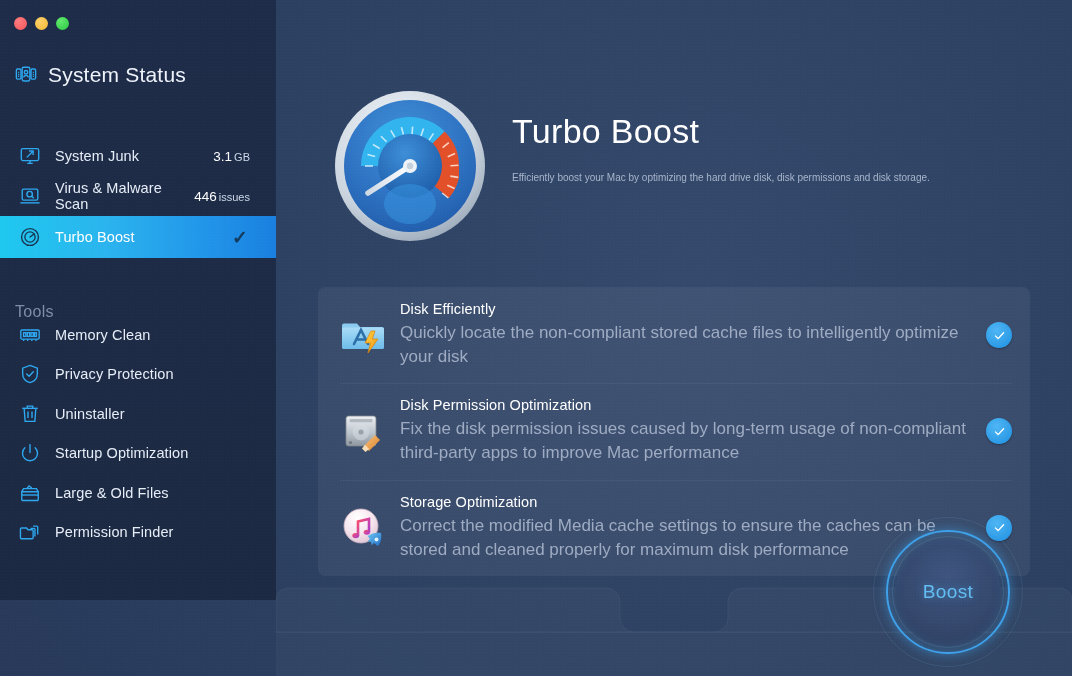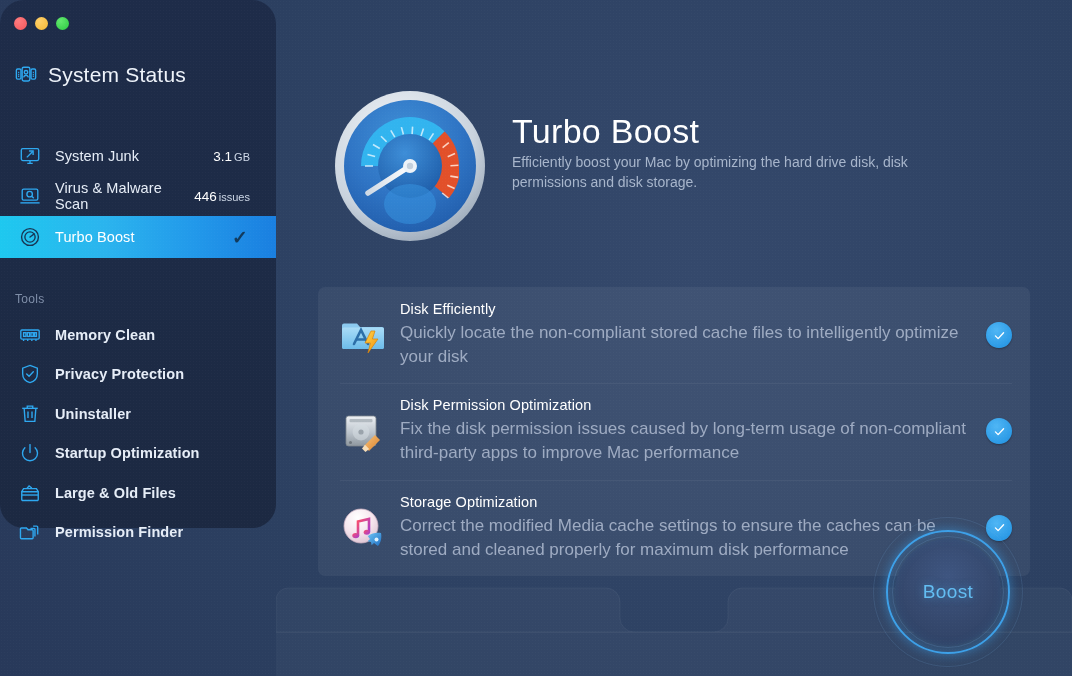--- a/index.html
+++ b/index.html
@@ -20,24 +20,23 @@
     position:absolute; inset:0; pointer-events:none; z-index:40; opacity:.40;
     background-image:
       radial-gradient(rgba(255,255,255,.055) .6px, transparent .7px),
       radial-gradient(rgba(0,0,0,.06) .6px, transparent .7px);
     background-size:3px 3px, 4px 4px;
     background-position:0 0, 1px 2px;
   }
 
   
   .sidebar {
-    position:relative; width:276px; height:528px; flex:0 0 276px;
+    position:relative; width:276px; height:600px; flex:0 0 276px;
     background:linear-gradient(180deg,#1e2c49 0%,#1d2b46 50%,#1c2942 100%);
     z-index:5;
-    border-radius:24px;
   }
   .traffic { position:absolute; top:17px; left:14px; display:flex; gap:8px; }
   .dot { width:13px; height:13px; border-radius:50%; }
   .dot.red   { background:radial-gradient(circle at 35% 30%, #ff7b7f, #f4565a); }
   .dot.yellow{ background:radial-gradient(circle at 35% 30%, #ffd06a, #f5b833); }
   .dot.green { background:radial-gradient(circle at 35% 30%, #63e86f, #2ac940); }
 
   .brand {
     position:absolute; top:63px; left:14px;
     display:flex; align-items:center; gap:10px;
@@ -56,37 +55,37 @@
     background:linear-gradient(90deg,#1ec8ef 0%,#2bb4ee 38%,#2299ea 70%,#1a7fe0 100%);
     height:42px;
   }
   .nav-item.active .label { color:#ffffff; }
   .nav-item.active .icon svg { stroke:#173654; }
   .nav-check { color:#123a5c; font-size:19px; line-height:1; font-weight:600; margin-right:2px;}
   .icon { width:24px; height:24px; display:flex; align-items:center; justify-content:center; flex:0 0 24px;}
   .icon svg { width:22px; height:22px; stroke:#2ea8f0; fill:none; stroke-width:1.5; }
 
   .tools-label {
-    position:absolute; top:292px; left:15px;
-    font-size:12px; color:#7f8ea8; letter-spacing:.3px;
+    position:absolute; top:303px; left:15px;
+    font-size:16px; color:#7f8ea8; letter-spacing:.3px;
   }
   .nav-tools { position:absolute; top:315px; left:0; width:276px; }
-  .nav-tools .nav-item { height:39.5px;font-weight:bold; }
+  .nav-tools .nav-item { height:39.5px; }
 
   
   .main { position:relative; flex:1; height:676px; }
 
   .hero { position:absolute; left:56px; top:88px; display:flex; align-items:flex-start; }
   .gauge-wrap { width:156px; height:156px; position:relative; flex:0 0 156px; }
   .hero-text { margin-left:24px; padding-top:26px; max-width:470px; }
   .hero-title {
     font-size:34px; color:#ffffff; font-weight:300; letter-spacing:.3px; line-height:1.05;
   }
   .hero-sub {
-    margin-top:2px; font-size:14px; color:#a7b5cb; line-height:1.45; font-weight:400;
+    margin-top:21px; font-size:10px; color:#a7b5cb; line-height:1.45; font-weight:400;
   }
 
   
   .card {
     position:absolute; left:42px; top:287px; width:712px;
     background:rgba(255,255,255,.055);
     border-radius:7px;
     overflow:hidden;
   }
   .row {

